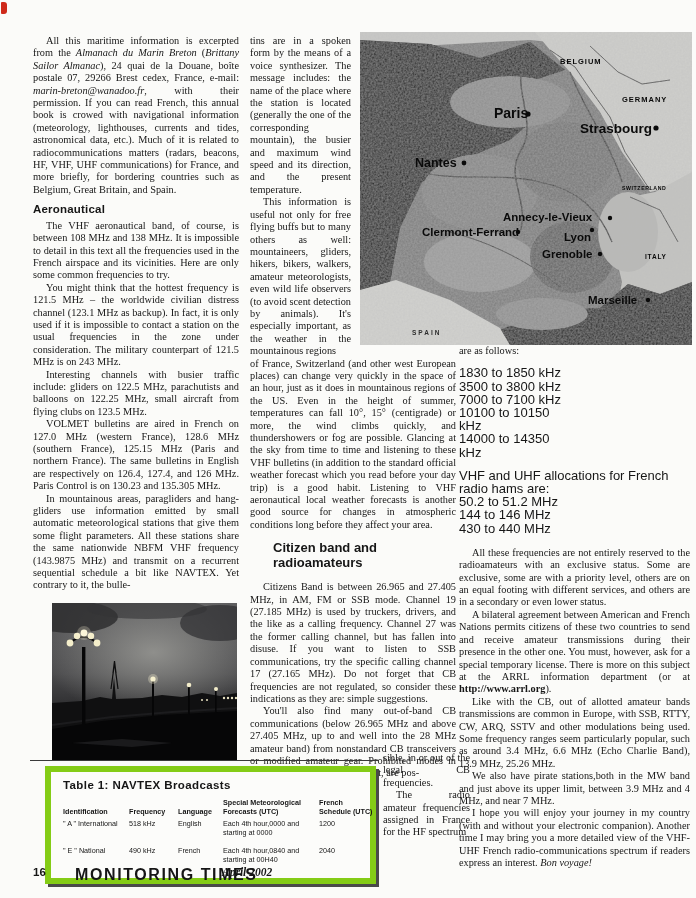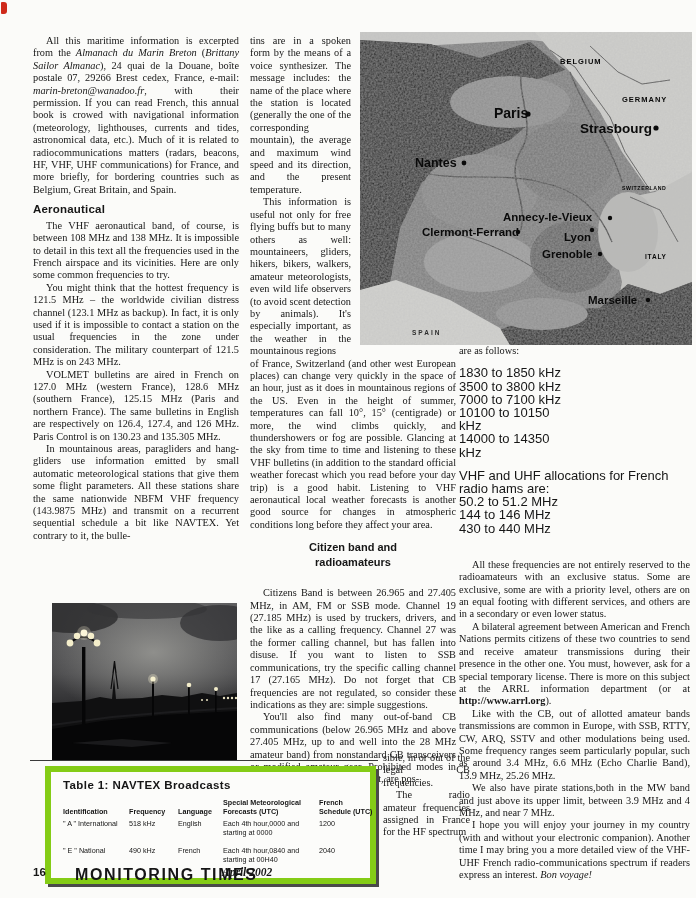--- a/index.html
+++ b/index.html
@@ -13,30 +13,30 @@
 
   .col { position:absolute; text-align:justify; font-size:10.3px; line-height:12.4px; }
   .col p { text-indent:13px; }
   .col p.noindent { text-indent:0; }
 
   .sec-head {
     font-family:"Liberation Sans", sans-serif; font-weight:bold; font-size:11.5px;
     text-align:left; text-indent:0; margin:7px 0 4px 0; letter-spacing:.2px;
   }
   .cb-head {
-    font-family:"Liberation Sans", sans-serif; font-weight:bold; font-size:11px; line-height:15px;
-    text-align:center; text-indent:0; max-width:160px; margin:9px auto 17px auto;
+    font-family:"Liberation Sans", sans-serif; font-weight:bold; font-size:13px; line-height:15px;
+    text-align:left; text-indent:0; max-width:160px; margin:9px auto 11px auto;
   }
   .map-spacer { float:right; width:96px; height:312px; margin-left:9px; }
 
   .sans-list { font-family:"Liberation Sans", sans-serif; font-size:13px; line-height:13.2px; text-align:left; }
   .freq-cols { display:flex; margin:9px 0 10px 0; }
   .freq-a { width:104px; }
   .freq-b { width:124px; }
-  .vhf-block { margin:4px 0 24px 0; }
+  .vhf-block { margin:4px 0 12px 0; }
 
   .photo-wrap { position:absolute; left:52px; top:603px; width:185px; height:157px; }
   .map-wrap   { position:absolute; left:360px; top:32px; width:332px; height:319px; }
   .photo-wrap svg, .map-wrap svg { display:block; }
 
   .pre-table-rule { position:absolute; left:30px; top:760px; width:348px; height:1px; background:#3a3a3a; }
 
   .navtex { position:absolute; left:45px; top:766px; width:331px; height:118px;
     background:#fcfcfa; border:6px solid #84cc16; box-shadow:3px 3px 0 #4a4a4a;
     padding:7px 9px 0 12px; font-family:"Liberation Sans", sans-serif; }
@@ -62,27 +62,28 @@
 
 <div class="page">
 
   <div class="red-mark" style="background:#cf2a1b;"></div>
 
   <div class="col" style="left:33px; top:35px; width:206px;">
     <p><span>All this maritime information is excerpted from the </span><em>Almanach du Marin Breton</em><span> (</span><em>Brittany Sailor Almanac</em><span>), 24 quai de la Douane, boîte postale 07, 29266 Brest cedex, France, e-mail: </span><em>marin-breton@wanadoo.fr</em><span>, with their permission. If you can read French, this annual book is crowed with navigational information (meteorology, lighthouses, currents and tides, astronomical data, etc.). Much of it is related to radiocommunications matters (radars, beacons, HF, VHF, UHF communications) for France, and more briefly, for bordering countries such as Belgium, Great Britain, and Spain.</span></p>
     <h3 class="sec-head">Aeronautical</h3>
     <p>The VHF aeronautical band, of course, is between 108 MHz and 138 MHz. It is impossible to detail in this text all the frequencies used in the French airspace and its vicinities. Here are only some common frequencies to try.</p>
     <p>You might think that the hottest frequency is 121.5 MHz – the worldwide civilian distress channel (123.1 MHz as backup). In fact, it is only used if it is impossible to contact a station on the usual frequencies in the zone under consideration. The military counterpart of 121.5 MHz is on 243 MHz.</p>
+    <p>Interesting channels with busier traffic include: gliders on 122.5 MHz, parachutists and balloons on 122.25 MHz, small aircraft from flying clubs on 123.5 MHz.</p>
     <p>VOLMET bulletins are aired in French on 127.0 MHz (western France), 128.6 MHz (southern France), 125.15 MHz (Paris and northern France). The same bulletins in English are respectively on 126.4, 127.4, and 126 MHz. Paris Control is on 130.23 and 135.305 MHz.</p>
     <p>In mountainous areas, paragliders and hang-gliders use information emitted by small automatic meteorological stations that give them some flight parameters. All these stations share the same nationwide NBFM VHF frequency (143.9875 MHz) and transmit on a recurrent sequential schedule a bit like NAVTEX. Yet contrary to it, the bulle-</p>
   </div>
 
   <div class="col" style="left:250px; top:35px; width:206px;">
     <div class="map-spacer"></div>
-    <p class="noindent">tins are in a spoken form by the means of a voice synthesizer. The message includes: the name of the place where the station is located (generally the one of the corresponding mountain), the average and maximum wind speed and its direction, and the present temperature.</p>
+    <p class="noindent">tins are in a spoken form by the means of a voice synthesizer. The message includes: the name of the place where the station is located (generally the one of the corresponding mountain), the busier and maximum wind speed and its direction, and the present temperature.</p>
     <p>This information is useful not only for free flying buffs but to many others as well: mountaineers, gliders, hikers, bikers, walkers, amateur meteorologists, even wild life observers (to avoid scent detection by animals). It's especially important, as the weather in the mountainous regions</p>
     <p class="noindent">of France, Switzerland (and other west European places) can change very quickly in the space of an hour, just as it does in mountainous regions of the US. Even in the height of summer, temperatures can fall 10°, 15° (centigrade) or more, the wind climbs quickly, and thundershowers or fog are possible. Glancing at the sky from time to time and listening to these VHF bulletins (in addition to the standard official weather forecast which you read before your day trip) is a good habit. Listening to VHF aeronautical local weather forecasts is another good source for changes in atmospheric conditions long before they affect your area.</p>
     <h3 class="cb-head">Citizen band and radioamateurs</h3>
     <p>Citizens Band is between 26.965 and 27.405 MHz, in AM, FM or SSB mode. Channel 19 (27.185 MHz) is used by truckers, drivers, and the like as a calling frequency. Channel 27 was the former calling channel, but has fallen into disuse. If you want to listen to SSB communications, try the specific calling channel 17 (27.165 MHz). Do not forget that CB frequencies are not regulated, so consider these indications as they are: simple suggestions.</p>
     <p>You'll also find many out-of-band CB communications (below 26.965 MHz and above 27.405 MHz, up to and well into the 28 MHz amateur band) from nonstandard CB transceivers or modified amateur gear. Prohibited modes in CB band, such as CW or packet, are pos-</p>
   </div>
 
   <div class="col" style="left:383px; top:752px; width:87px;">
     <p class="noindent">sible, in or out of the legal CB frequencies.</p>
     <p>The radio amateur frequencies assigned in France for the HF spectrum</p>

